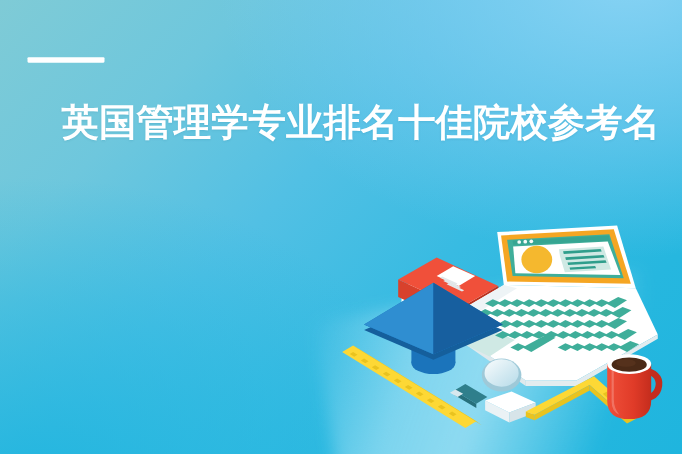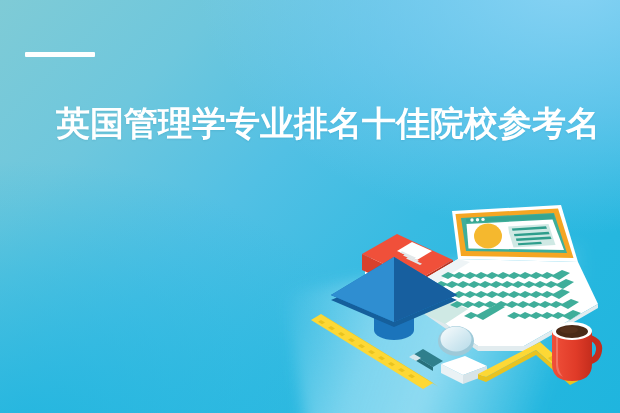--- a/index.html
+++ b/index.html
@@ -61,30 +61,29 @@
   .top-rule {
     position:absolute; left:25px; top:52px;
     width:70px; height:5px;
     background:#ffffff;
     border-radius:1px;
   }
 
   
   .title {
     position:absolute;
-    left:56px; top:104px;
+    left:56px; top:92px;
     width:560px;
     font-size:34px;
     line-height:40px;
     font-weight:bold;
     color:#ffffff;
     letter-spacing:0px;
     white-space:nowrap;
     text-shadow:0 1px 2px rgba(0,90,125,.12);
-    font-family:Liberation Serif, serif;
   }
 
   
   .illus { position:absolute; left:0; top:0; width:620px; height:413px; }
   .illus svg { display:block; }
 </style>
 </head>
 <body>
 
 <div id="cover">

